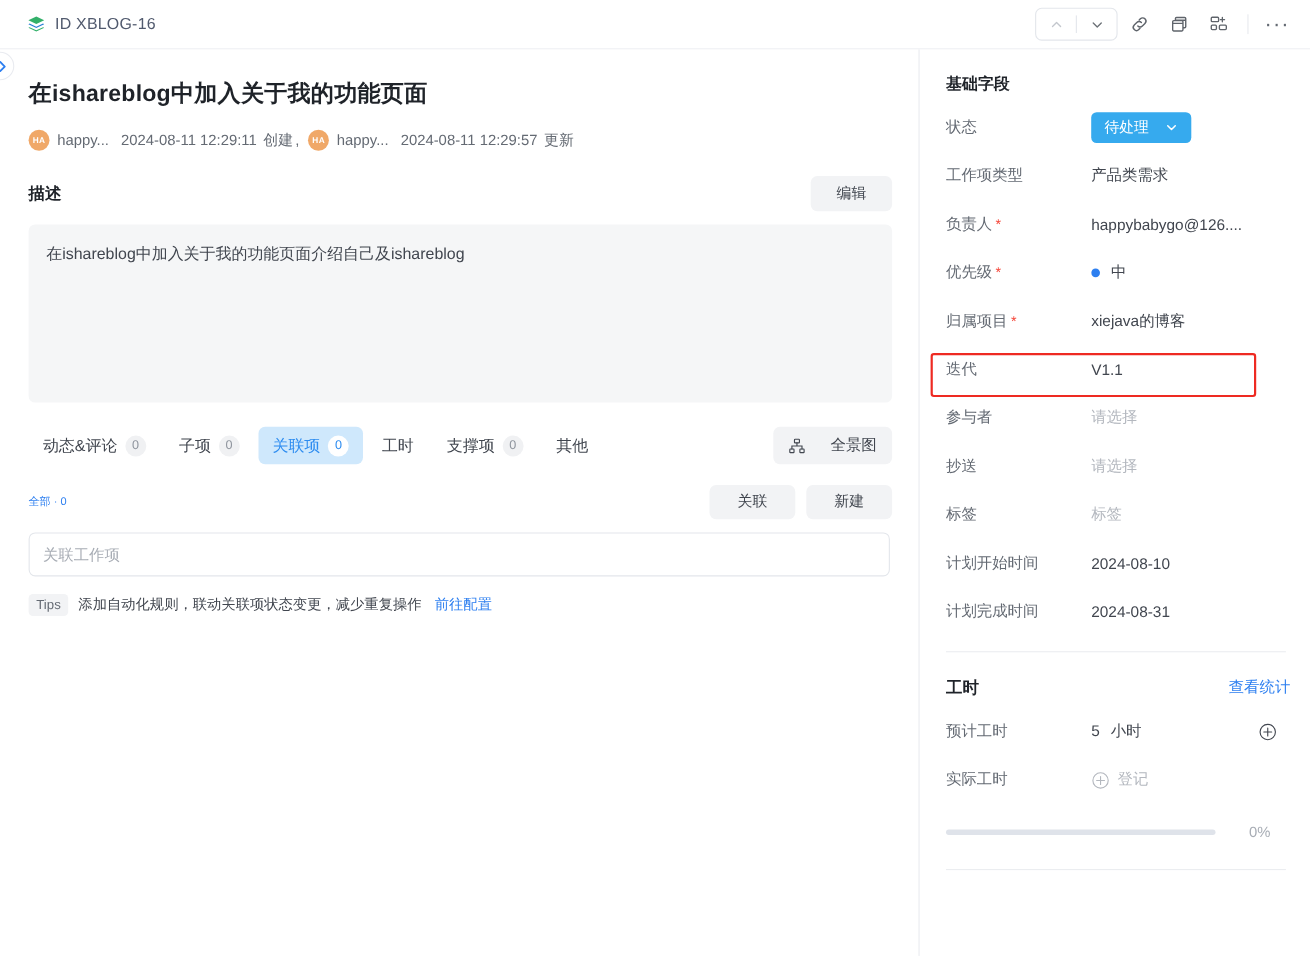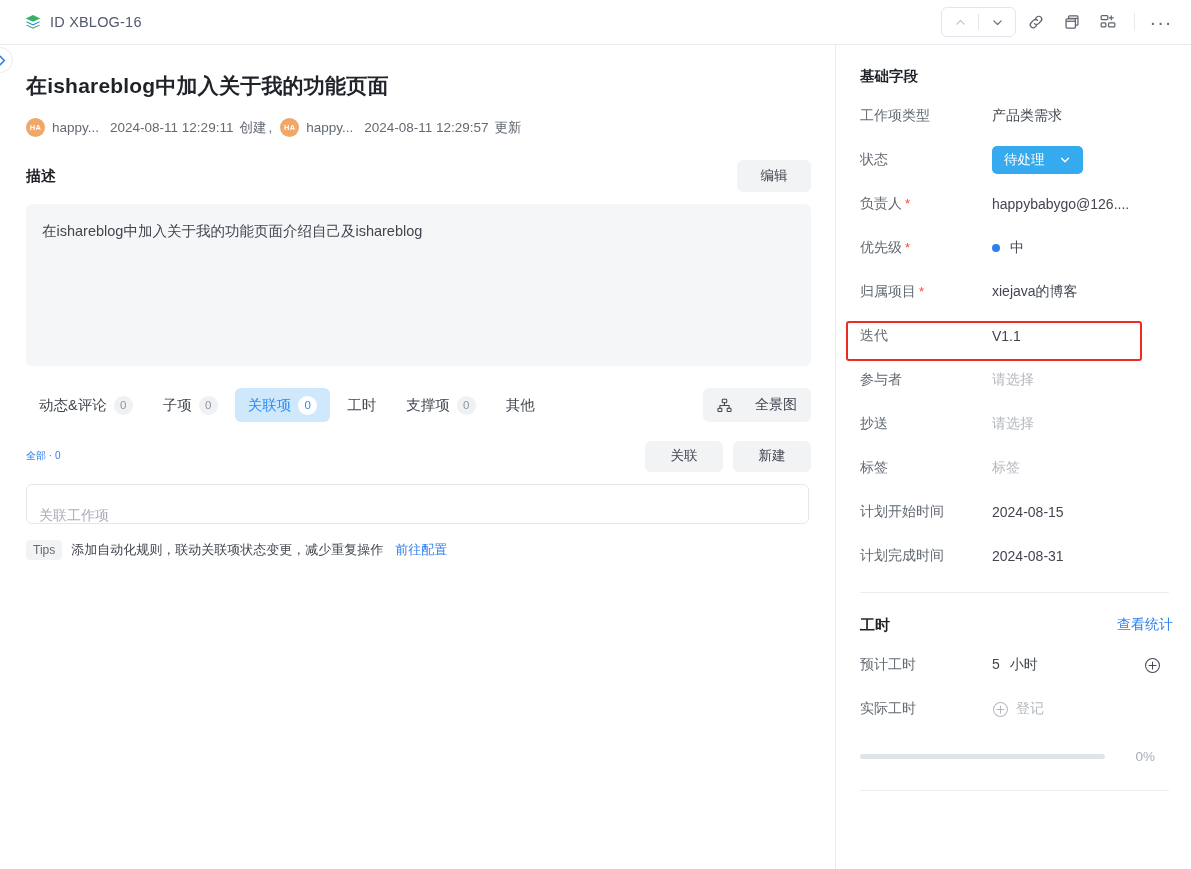--- a/index.html
+++ b/index.html
@@ -139,21 +139,21 @@
   .btn-sm {
     min-width: 78px; height: 31px; padding: 0 18px;
     background: #f2f3f5; border: none; border-radius: 6px;
     font-size: 13.5px; color: #41464f; cursor: pointer; font-family: Liberation Mono, monospace;
   }
 
   .search-box {
     margin-top: 13px;
     width: 783px; height: 40px;
     border: 1px solid #e3e6eb; border-radius: 6px;
-    display: flex; align-items: flex-end; padding: 0 12px;
+    display: flex; align-items: center; padding: 0 12px;
     background: #fff;
   }
   .search-box input {
     border: none; outline: none; width: 100%;
     font-size: 14px; color: #1f2329; background: transparent;
     font-family: inherit;
   }
   .search-box input::placeholder { color: #a8adb5; }
 
   .tips-row { display: flex; align-items: center; gap: 9px; margin-top: 16px; }
@@ -377,35 +377,35 @@
         <span class="tips-text">添加自动化规则，联动关联项状态变更，减少重复操作</span>
         <span class="tips-link">前往配置</span>
       </div>
     </div>
 
     <div class="sidebar">
 
       <div class="side-title">基础字段</div>
 
       <div class="frow">
-        <span class="flabel">工作项类型</span>
-        <span class="fval">产品类需求</span>
-      </div>
-
-      <div class="frow">
         <span class="flabel">状态</span>
         <span class="status-pill">
           <span>待处理</span>
           <svg width="12" height="12" viewBox="0 0 14 14">
             <path d="M3 5 L7 9 L11 5" fill="none" stroke="#ffffff" stroke-width="1.6" stroke-linecap="round" stroke-linejoin="round"></path>
           </svg>
         </span>
       </div>
 
       <div class="frow">
+        <span class="flabel">工作项类型</span>
+        <span class="fval">产品类需求</span>
+      </div>
+
+      <div class="frow">
         <span class="flabel">
           <span>负责人</span><span class="req">*</span>
         </span>
         <span class="fval">happybabygo@126....</span>
       </div>
 
       <div class="frow">
         <span class="flabel">
           <span>优先级</span><span class="req">*</span>
         </span>
@@ -436,21 +436,21 @@
         <span class="fval placeholder">请选择</span>
       </div>
 
       <div class="frow">
         <span class="flabel">标签</span>
         <span class="fval placeholder">标签</span>
       </div>
 
       <div class="frow">
         <span class="flabel">计划开始时间</span>
-        <span class="fval">2024-08-15</span>
+        <span class="fval">2024-08-10</span>
       </div>
 
       <div class="frow">
         <span class="flabel">计划完成时间</span>
         <span class="fval">2024-08-31</span>
       </div>
 
       <div class="side-div"></div>
 
       <div class="wh-head">

